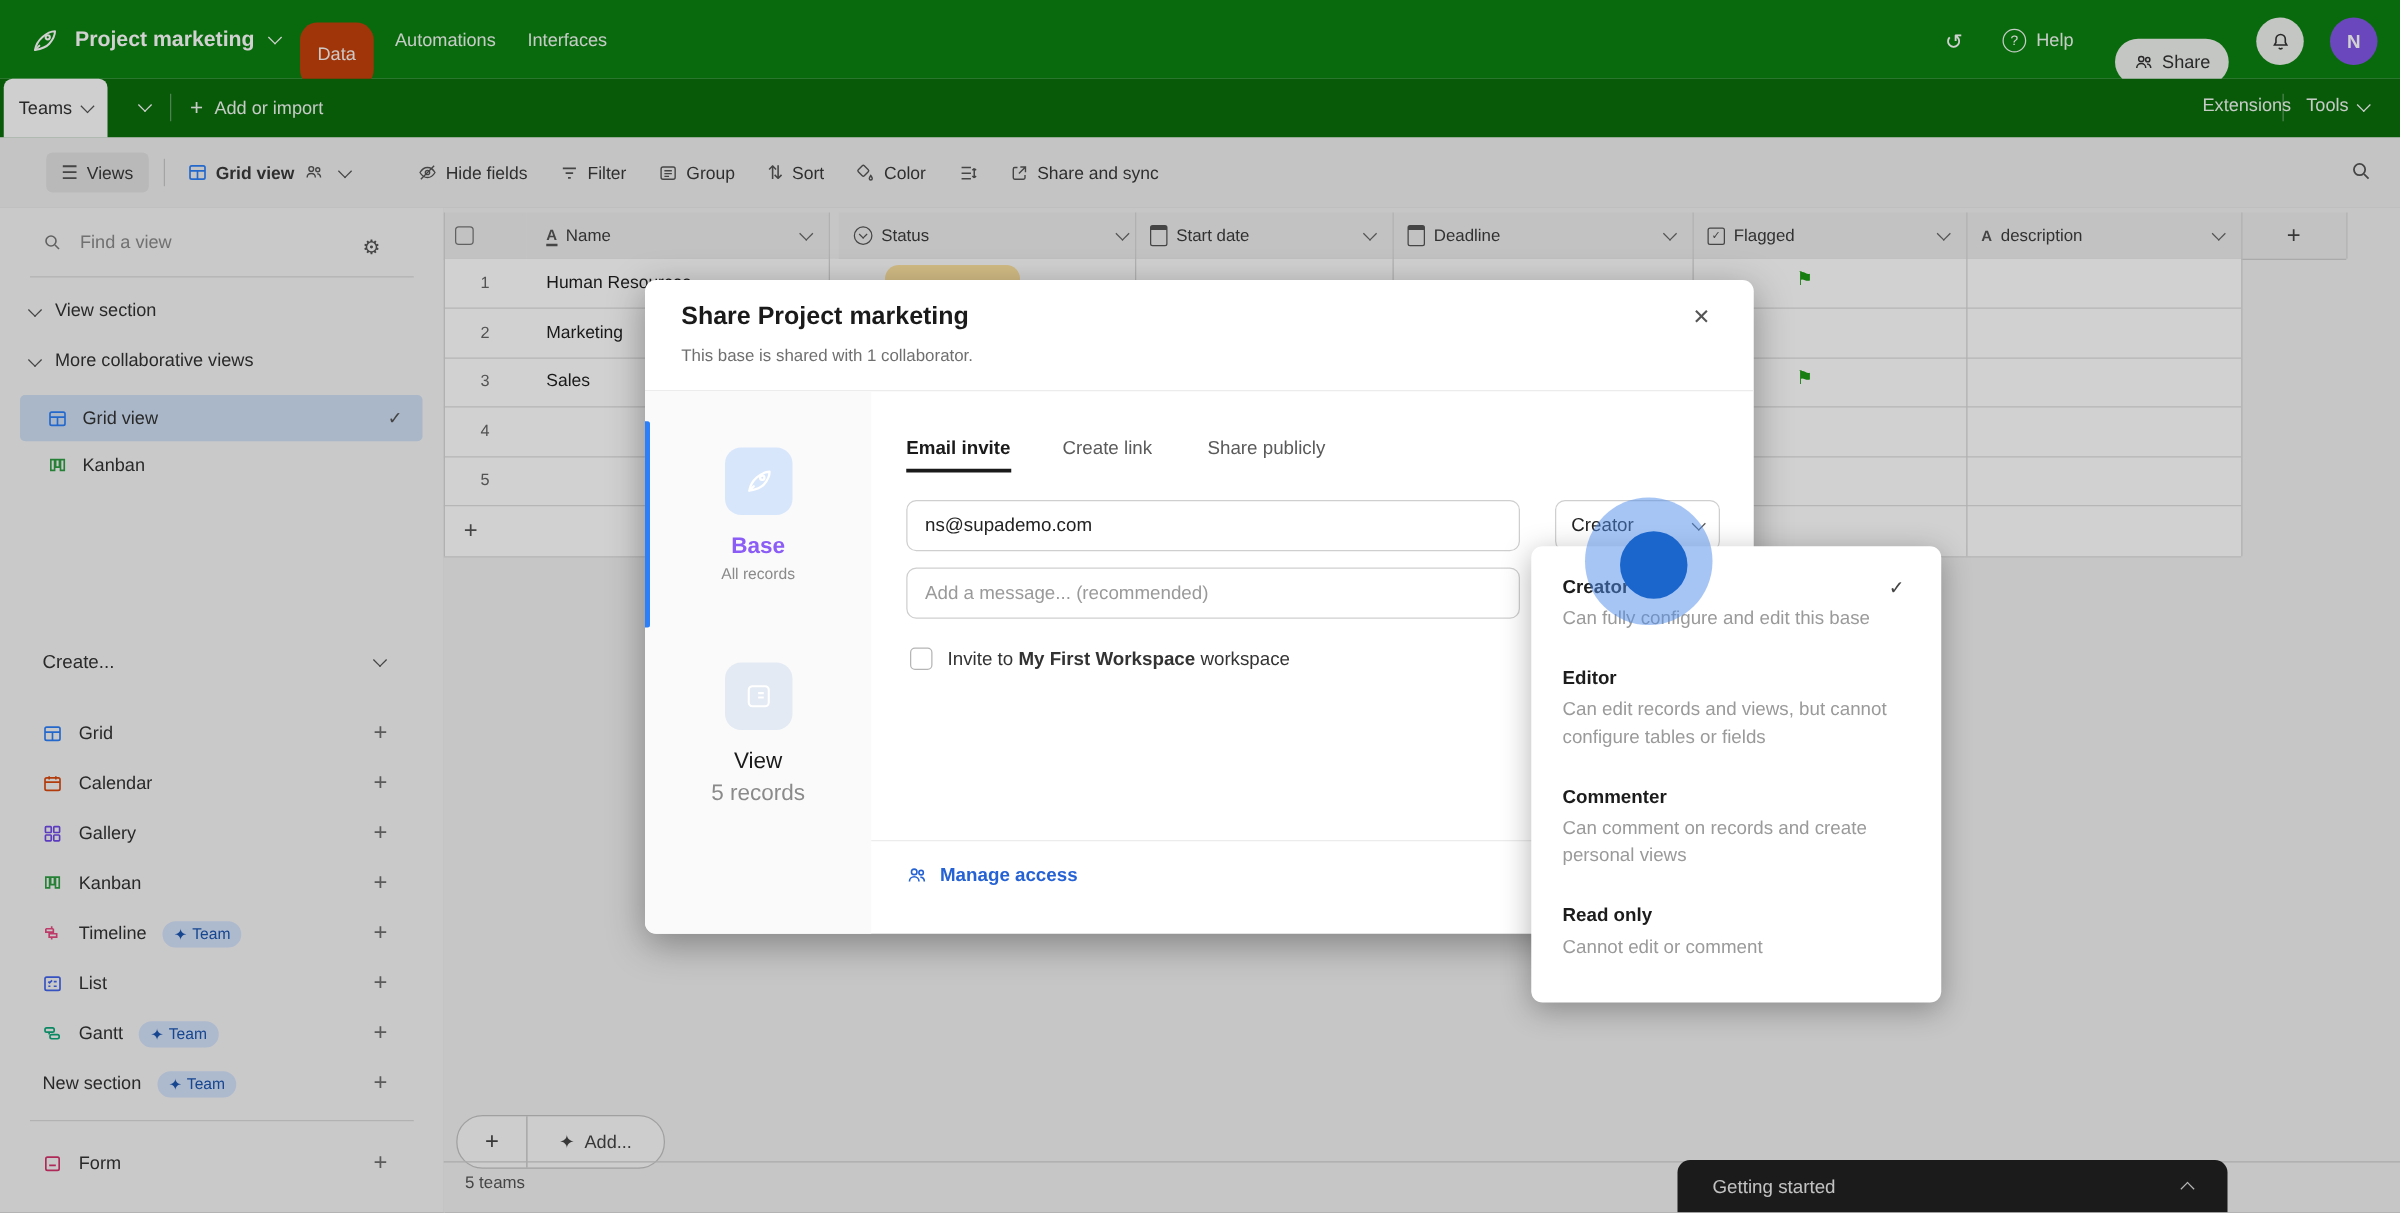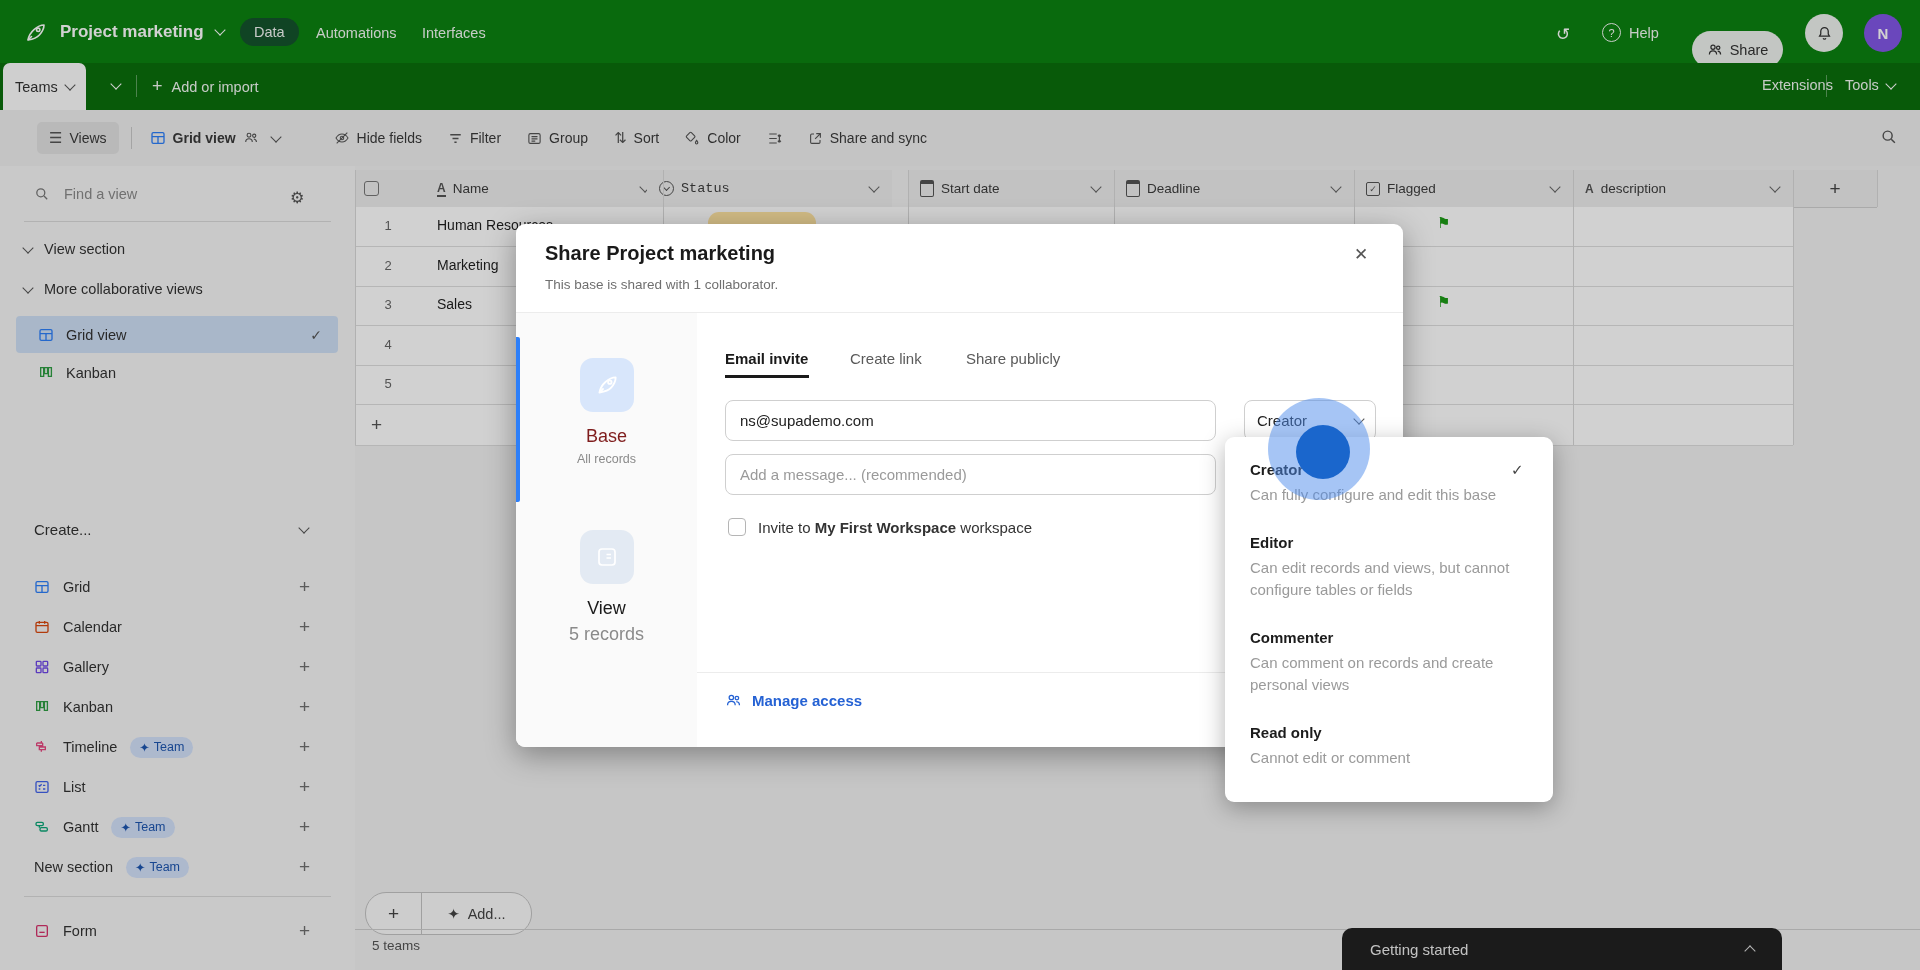--- a/index.html
+++ b/index.html
@@ -5,21 +5,21 @@
   html,body{margin:0;padding:0;background:#888;}
   #stage{position:relative;width:1920px;height:970px;overflow:hidden;
          font-family:"Liberation Sans","DejaVu Sans",sans-serif;background:#f2f2f2;}
   .abs{position:absolute;}
   .row{display:flex;align-items:center;}
   
   #topbar{left:0;top:0;width:1920px;height:63px;background:#0c8210;}
   #bar2{left:0;top:63px;width:1920px;height:47px;background:#0a6e0c;}
   .tb-text{color:rgba(255,255,255,.95);font-size:14.5px;}
   .tb-title{color:#fff;font-size:17px;font-weight:bold;}
-  .pill-tab{background:#14532d;border-radius:14px;padding:5px 14px;}
+  .pill-tab{background:#c2410c;border-radius:14px;padding:17px 14px;}
   .wtab{background:#fdfdfd;border-radius:7px 7px 0 0;height:47px;display:flex;align-items:center;padding:0 12px;color:#333;font-size:14.5px;gap:8px;}
   
   .cv,.cu{display:inline-block;width:7px;height:7px;border-right:1.6px solid currentColor;border-bottom:1.6px solid currentColor;}
   .cv{transform:rotate(45deg);margin-top:-3px;}
   .cu{transform:rotate(-135deg);margin-top:4px;}
   .circle{border-radius:50%;display:flex;align-items:center;justify-content:center;}
   .q{width:17px;height:17px;border:1.5px solid rgba(255,255,255,.95);font-size:11px;color:#fff;}
   
   #toolbar{left:0;top:110px;width:1920px;height:56px;background:#f0f0f0;border-bottom:1px solid #cfcfcf;display:flex;align-items:center;color:#3a3a3a;font-size:14px;}
   .tool{display:flex;align-items:center;gap:7px;margin-right:26px;white-space:nowrap;}
@@ -327,21 +327,21 @@
 <div class="abs" id="grid">
 
   <div class="hcell" style="left:0;width:66px;">
     <span style="width:13px;height:13px;border:1.4px solid #777;border-radius:3px;margin-left:9px;"></span>
   </div>
   <div class="hcell" style="left:66px;width:242px;">
     <span class="ic-A" style="margin-left:16px;border-bottom:2px solid #555;">A</span>
     <span>Name</span>
     <span class="cv" style="color:#666;margin-left:auto;margin-right:14px;"></span>
   </div>
-  <div class="hcell" style="left:292px;width:245px;font-family:Liberation Mono, monospace;">
+  <div class="hcell" style="left:316px;width:245px;">
     <span class="ic-circ" style="margin-left:12px;">
           <i></i>
         </span>
     <span>Status</span>
     <span class="cv" style="color:#666;margin-left:auto;margin-right:14px;"></span>
   </div>
   <div class="hcell" style="left:759px;width:240px;">
     <span class="ic-cal" style="margin-left:12px;"></span>
     <span>Deadline</span>
     <span class="cv" style="color:#666;margin-left:auto;margin-right:14px;"></span>
@@ -428,21 +428,21 @@
 
   <div class="abs" style="left:0;top:89px;width:181px;height:434px;background:#fafafa;border-radius:0 0 0 9px;"></div>
   <div class="abs" style="left:0;top:113px;width:4px;height:165px;background:#2d7ff9;border-radius:0 2px 2px 0;"></div>
   <div class="abs" style="left:64px;top:134px;width:54px;height:54px;background:#d8e6fb;border-radius:13px;display:flex;align-items:center;justify-content:center;">
     <svg width="26" height="26" viewBox="0 0 24 24" fill="none" stroke="#fff" stroke-width="1.7" stroke-linecap="round" stroke-linejoin="round">
       <path d="M5 19c.6-3.4 2.4-7 5.6-9.8C13.8 6.4 17.9 5 20 5c0 2.1-1.4 6.2-4.2 9.4C13 17.6 8.4 18.4 5 19z"></path>
       <circle cx="14.6" cy="9.4" r="1.6"></circle>
           <path d="M5.5 18.5l2.8-2.8"></path>
     </svg>
   </div>
-  <div class="abs" style="left:0;top:202px;width:181px;text-align:center;font-size:18px;font-weight:normal;color:#7f1d1d;">Base</div>
+  <div class="abs" style="left:0;top:202px;width:181px;text-align:center;font-size:18px;font-weight:bold;color:#8b5cf6;">Base</div>
   <div class="abs" style="left:0;top:228px;width:181px;text-align:center;font-size:12.5px;color:#8a8a8a;">All records</div>
   <div class="abs" style="left:64px;top:306px;width:54px;height:54px;background:#e3eaf3;border-radius:13px;display:flex;align-items:center;justify-content:center;">
     <svg width="24" height="24" viewBox="0 0 24 24" fill="none" stroke="#fff" stroke-width="1.7">
       <rect x="4" y="4" width="16" height="16" rx="3"></rect>
           <path d="M8.5 9.5h.01M11.5 9.5H16M8.5 13h.01M11.5 13H16"></path>
     </svg>
   </div>
   <div class="abs" style="left:0;top:374px;width:181px;text-align:center;font-size:18px;color:#1a1a1a;">View</div>
   <div class="abs" style="left:0;top:400px;width:181px;text-align:center;font-size:18px;color:#8a8a8a;">5 records</div>
 

